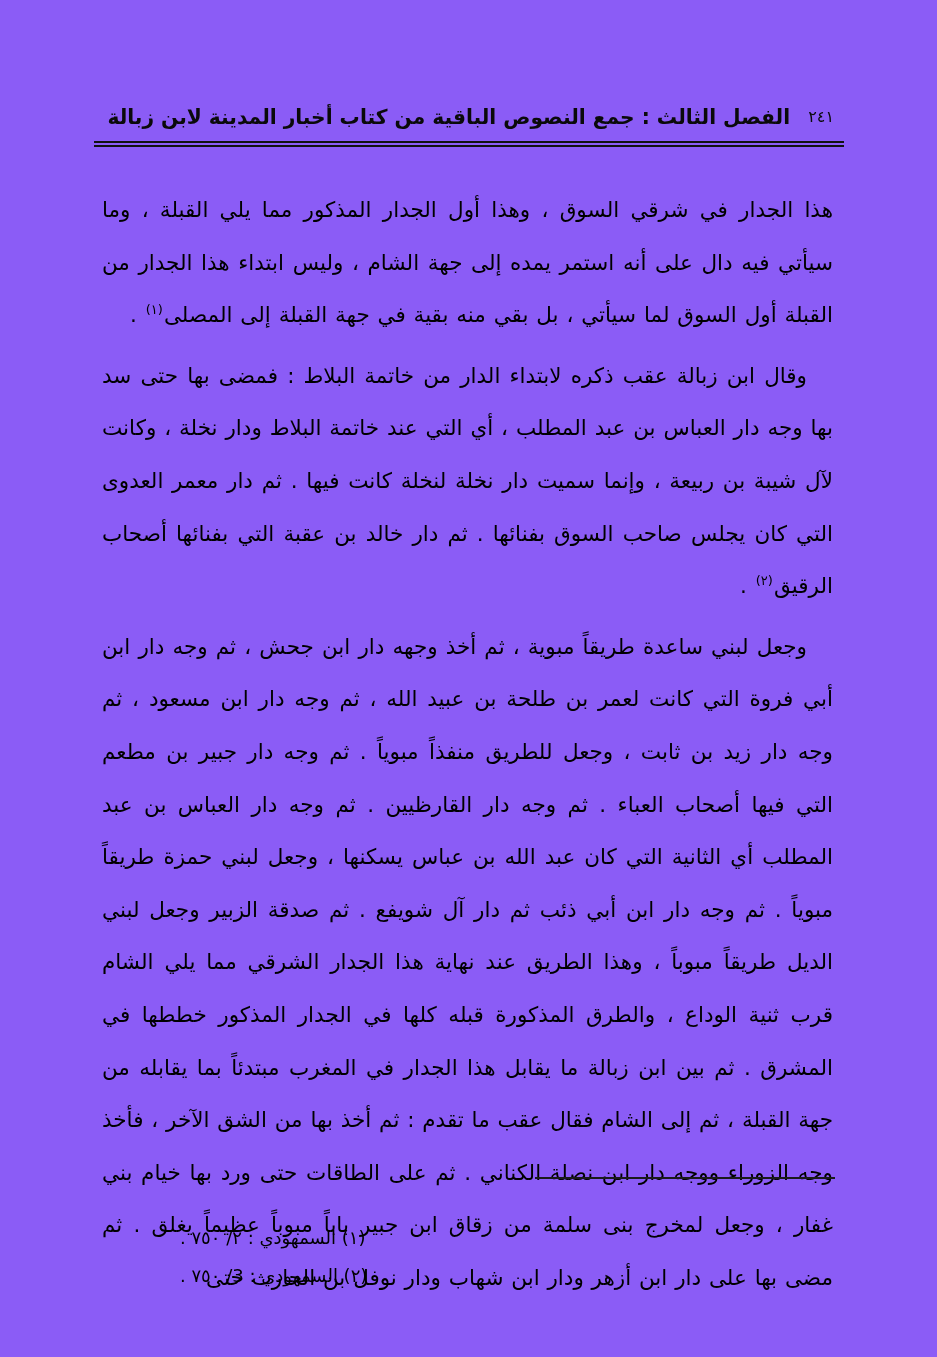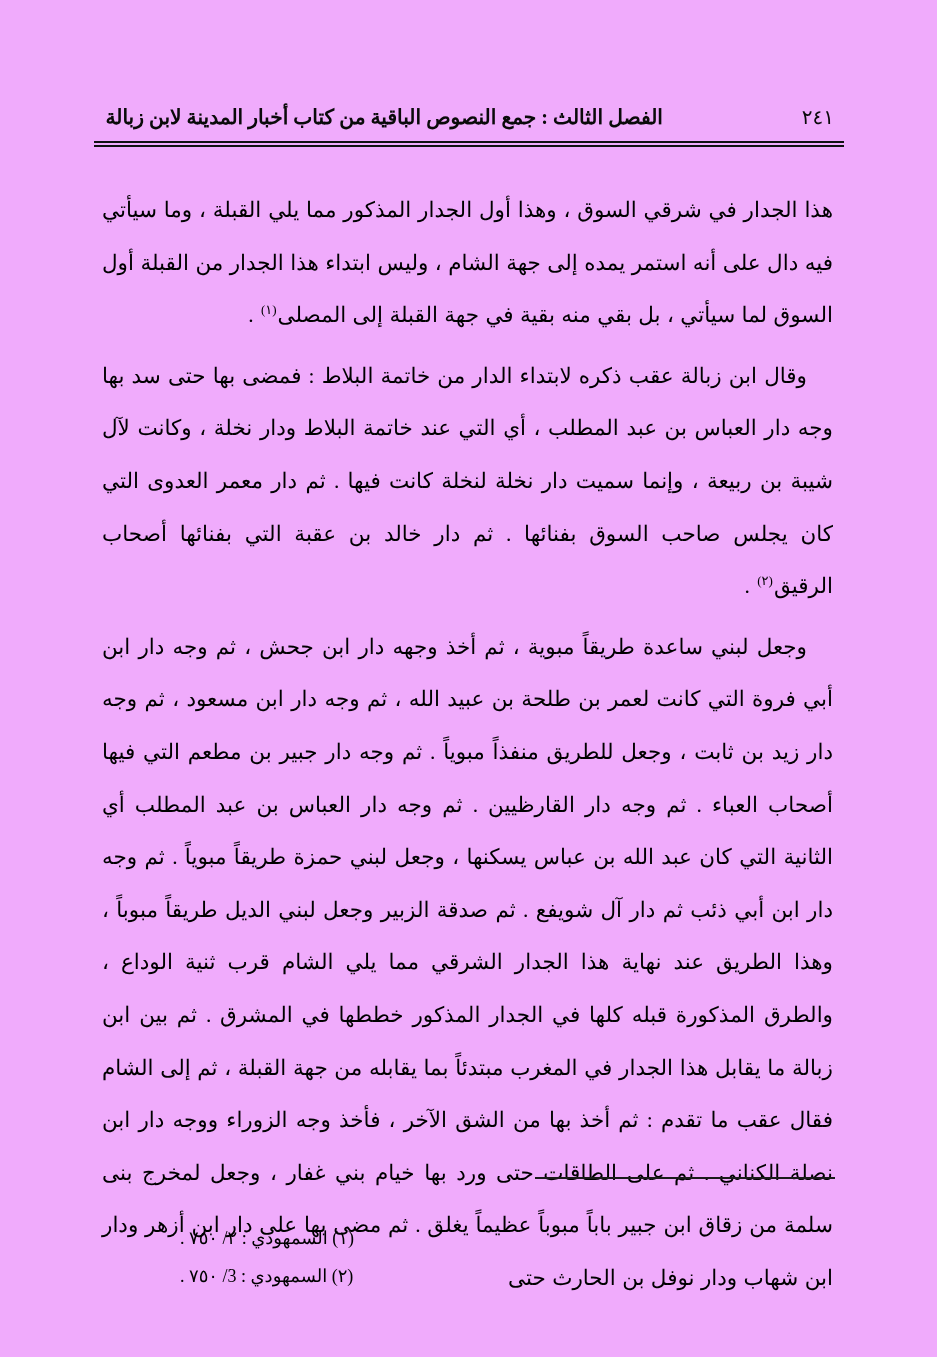--- a/index.html
+++ b/index.html
@@ -13,22 +13,21 @@
     height: 1357px;
     position: relative;
     font-family: "DejaVu Sans", "Liberation Sans", sans-serif;
     color: #000000;
     overflow: hidden;
   }
 
   .page {
     position: absolute;
     inset: 0;
-    background: #f0abfc;
-    font-family: Liberation Serif, serif;
+    background: #8b5cf6;
   }
 
   
   .running-head {
     position: absolute;
     top: 100px;
     right: 97px;
     left: 97px;
     height: 34px;
     display: flex;
@@ -40,21 +39,21 @@
     font-size: 20.5px;
     font-weight: 700;
     letter-spacing: -0.2px;
     white-space: nowrap;
     line-height: 1;
     color: #0a0a0a;
     transform: scaleX(0.985);
     transform-origin: right center;
   }
   .head-folio {
-    font-size: 20px;
+    font-size: 16px;
     font-weight: 400;
     color: #0a0a0a;
     letter-spacing: 2px;
     padding-inline-start: 6px;
     line-height: 1;
   }
 
   
   .head-rule {
     position: absolute;

